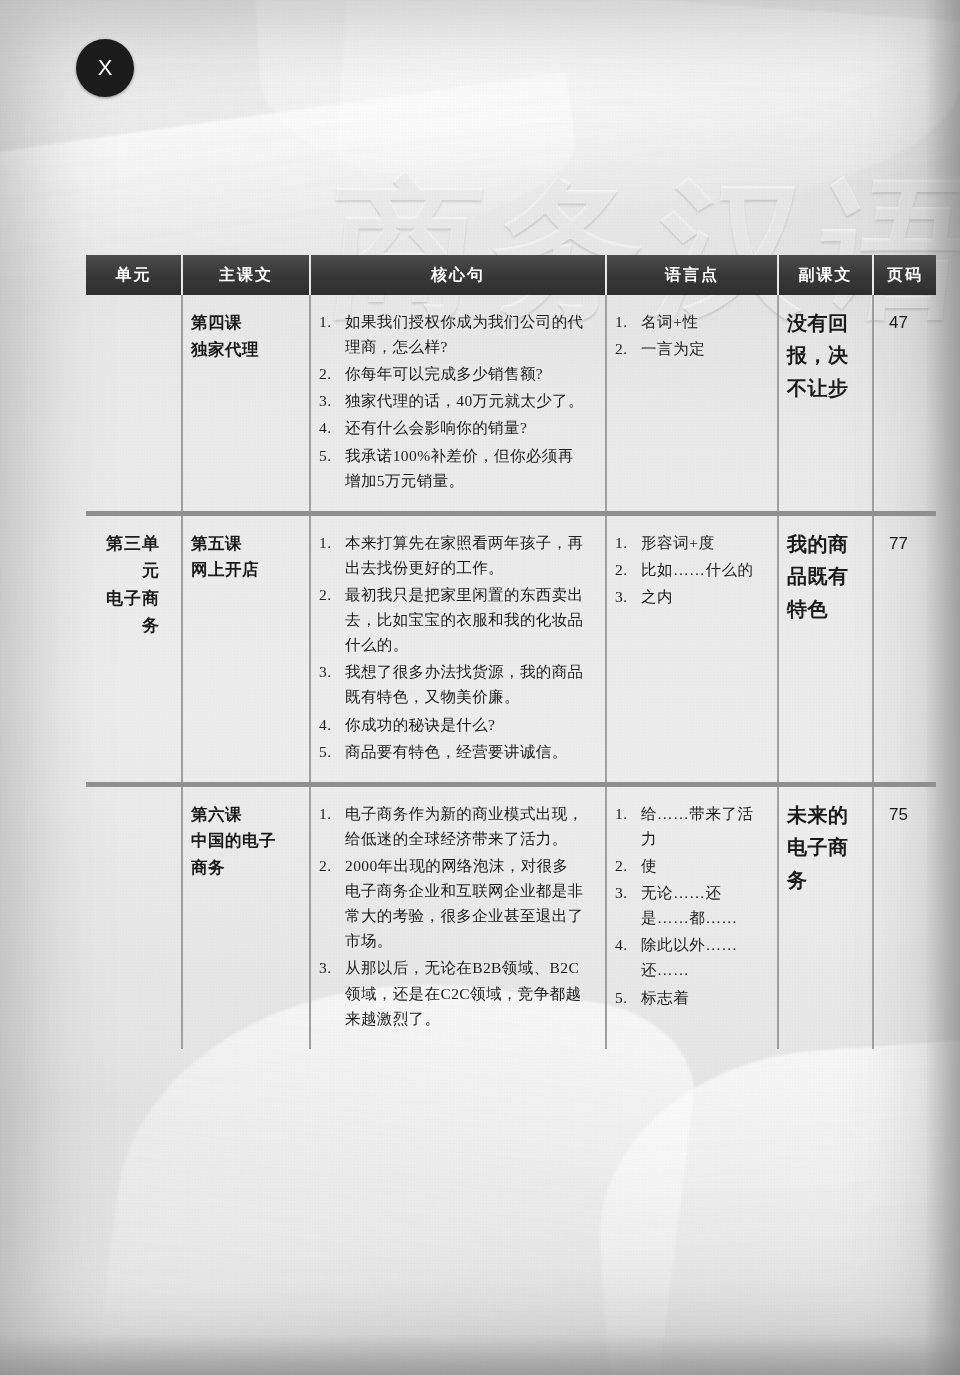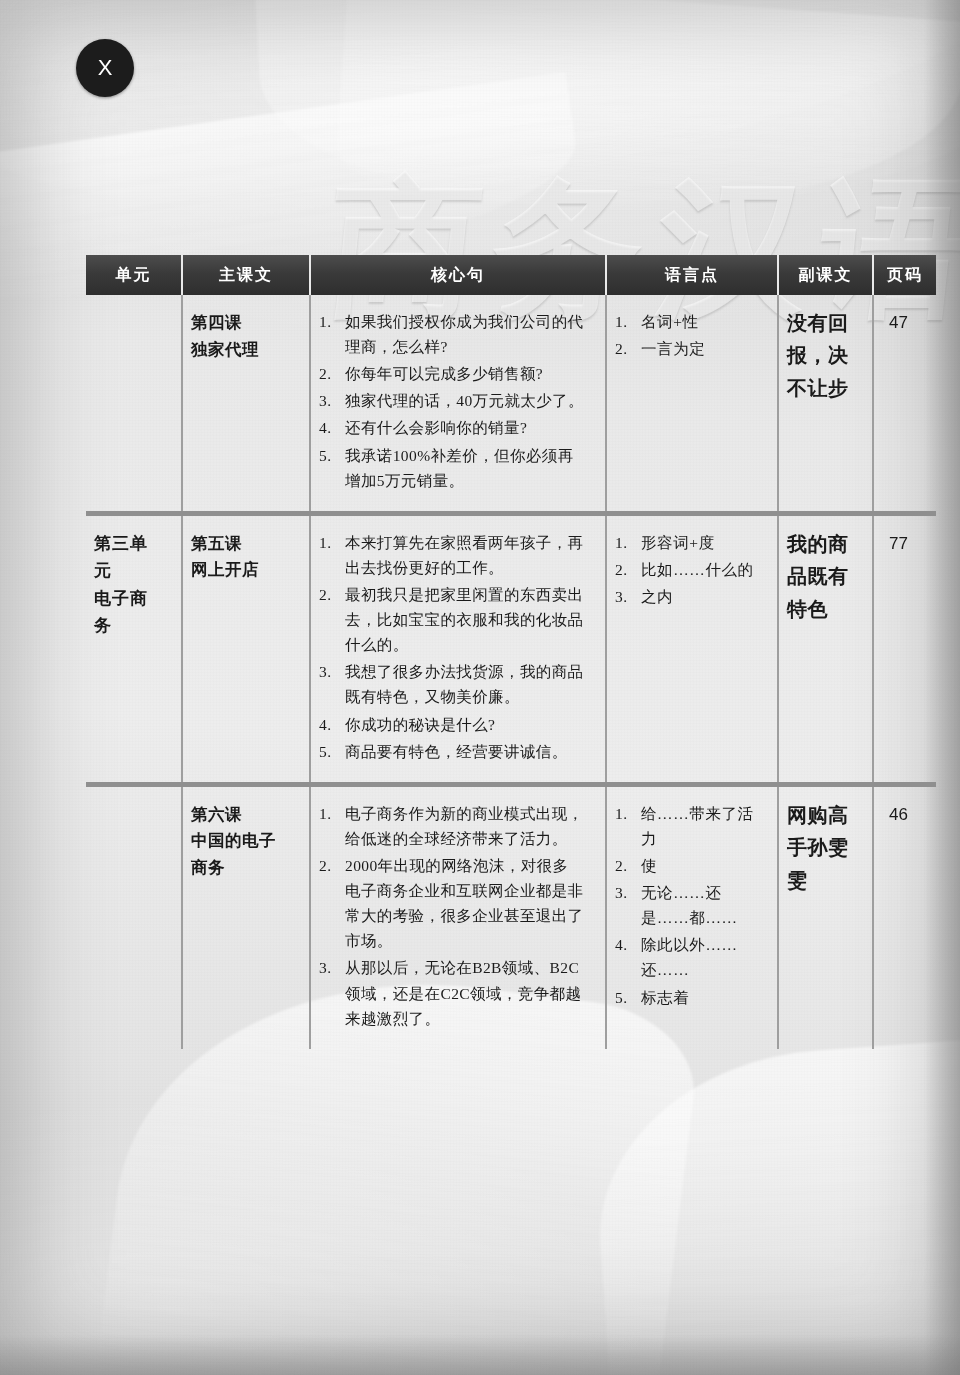--- a/index.html
+++ b/index.html
@@ -165,20 +165,21 @@
   }
   tr.body-row > td {
     border-bottom: none;
   }
   .cell-unit {
     font-family: "Liberation Sans", sans-serif;
     font-weight: bold;
     font-size: 17px;
     letter-spacing: 1px;
     padding-left: 6px;
+    text-align: right;
   }
   .cell-main {
     font-family: "Liberation Sans", sans-serif;
     font-weight: bold;
     font-size: 16.5px;
     letter-spacing: 0.5px;
     padding-left: 10px;
   }
   .cell-sub {
     font-family: Liberation Mono, monospace;
@@ -311,22 +312,22 @@
           </td>
           <td class="cell-lang">
             <ol class="numlist">
               <li><span class="num">1.</span>给……带来了活力</li>
               <li><span class="num">2.</span>使</li>
               <li><span class="num">3.</span>无论……还是……都……</li>
               <li><span class="num">4.</span>除此以外……还……</li>
               <li><span class="num">5.</span>标志着</li>
             </ol>
           </td>
-          <td class="cell-sub">网购高手孙雯雯</td>
-          <td class="cell-page">46</td>
+          <td class="cell-sub">未来的电子商务</td>
+          <td class="cell-page">75</td>
         </tr>
       </tbody>
   </table>
 </div>
 
 <div id="grain"></div>
 <div id="vignette"></div>
 <div id="edge-right"></div>
 <div id="edge-bottom"></div>
 

